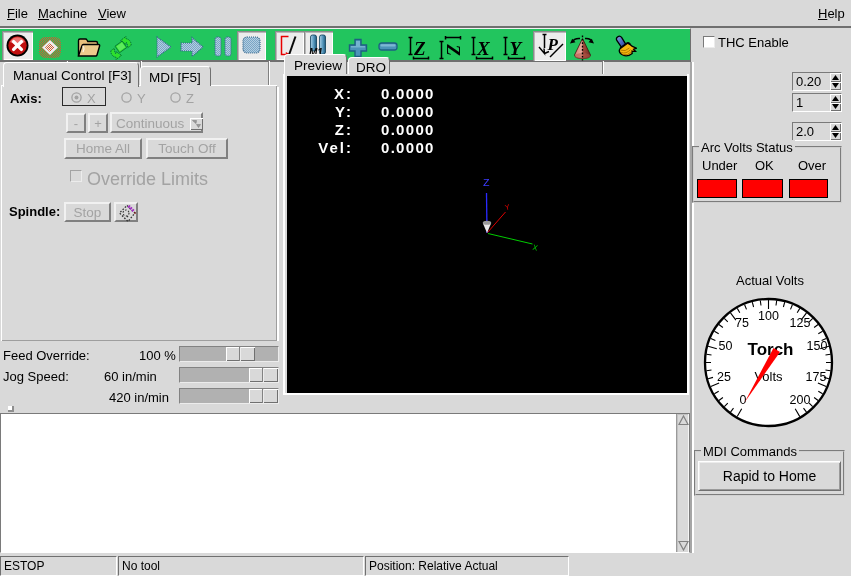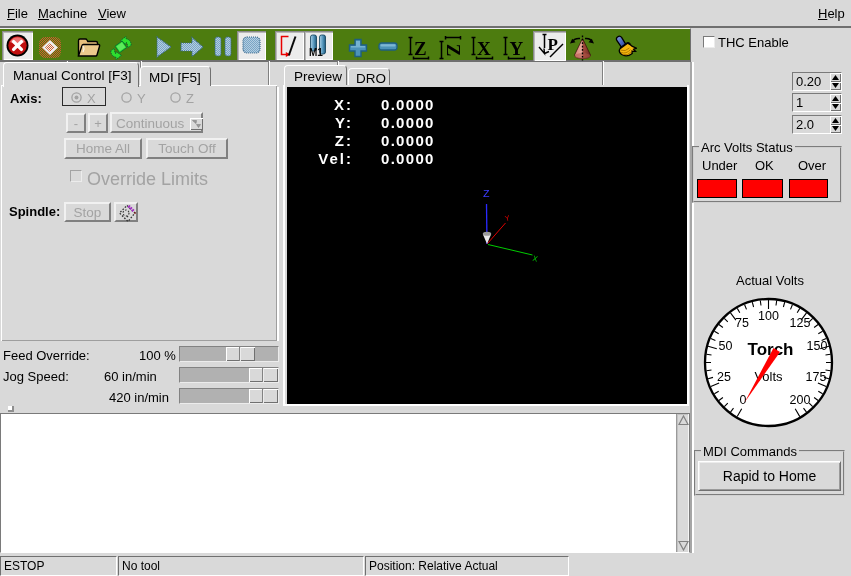--- a/index.html
+++ b/index.html
@@ -20,21 +20,21 @@
 </head>
 <body>
 
 <div class="abs" style="left:0;top:0;width:851px;height:28px;background:#d9d9d9;border-bottom:2px solid #6f6f6f;">
   <span class="abs" style="left:7px;top:6px;"><u>F</u>ile</span>
   <span class="abs" style="left:38px;top:6px;"><u>M</u>achine</span>
   <span class="abs" style="left:98px;top:6px;"><u>V</u>iew</span>
   <span class="abs" style="left:818px;top:6px;"><u>H</u>elp</span>
 </div>
 
-<div id="toolbar" class="abs" style="left:0;top:28px;width:691px;height:34px;background:#4d7c0f;border-top:1px solid #f2f2f2;border-right:1px solid #6f6f6f;border-bottom:2px solid #6f6f6f;">
+<div id="toolbar" class="abs" style="left:0;top:28px;width:691px;height:34px;background:#22c55e;border-top:1px solid #f2f2f2;border-right:1px solid #6f6f6f;border-bottom:2px solid #6f6f6f;font-style:italic;">
 
   <div class="abs pressed" style="left:2px;top:2px;width:31px;height:29px;">
     <svg class="abs" style="left:4px;top:3px;" width="23" height="23" viewBox="0 0 23 23">
       <circle cx="11.5" cy="11.5" r="11" fill="#000"></circle>
       <circle cx="11.5" cy="11.5" r="9.2" fill="#c00f0f"></circle>
       <path d="M11.5 3.2 A 8.3 8.3 0 0 1 19 8 A 10 5.5 0 0 1 4 8 A 8.3 8.3 0 0 1 11.5 3.2" fill="#ee7070"></path>
       <g stroke="#fff" stroke-width="3.4" stroke-linecap="round">
           <path d="M7.6 7.6 L15.4 15.4 M15.4 7.6 L7.6 15.4"></path>
         </g>
     </svg>
@@ -275,21 +275,21 @@
   </div>
   <span class="abs" style="left:3px;top:329px;margin-top:40px;">Max Velocity:</span>
   <span class="abs" style="left:109px;top:329px;">420 in/min</span>
   <div class="abs" style="left:179px;top:327px;width:100px;height:16px;background:#b1b1b1;border-top:1px solid #828282;border-left:1px solid #828282;border-right:1px solid #ececec;border-bottom:1px solid #ececec;">
     <div class="abs raised1" style="left:69px;top:0px;width:29px;height:14px;background:#d9d9d9;">
         <div class="abs" style="left:13px;top:0;width:2px;height:14px;border-left:1px solid #828282;border-right:1px solid #ececec;"></div>
       </div>
   </div>
 </div>
 
-<div id="preview" class="abs" style="left:283px;top:61px;width:407px;height:349px;">
+<div id="preview" class="abs" style="left:283px;top:50px;width:407px;height:349px;">
 
   <div class="abs" style="left:1px;top:4px;width:63px;height:22px;background:#d9d9d9;border-top:1px solid #fff;border-left:1px solid #fff;border-right:1px solid #707070;border-radius:4px 4px 0 0;">
     <span class="abs" style="left:9px;top:3px;font-size:13.5px;">Preview</span>
   </div>
   <div class="abs" style="left:65px;top:7px;width:42px;height:18px;background:#d9d9d9;border-top:1px solid #fff;border-left:1px solid #fff;border-right:1px solid #707070;border-radius:4px 4px 0 0;">
     <span class="abs" style="left:7px;top:2px;font-size:13.5px;">DRO</span>
   </div>
 
   <div class="abs" style="left:0px;top:24px;width:406px;height:321px;background:#d9d9d9;border-left:2px solid #fff;border-right:2px solid #fff;border-bottom:2px solid #fff;">
     <div class="abs" style="left:2px;top:2px;width:400px;height:317px;background:#000;">
@@ -345,21 +345,21 @@
         <svg class="abs" style="left:2px;top:2px" width="7" height="5">
           <path d="M3.5 0 L7 5 L0 5 Z" fill="#000"></path>
         </svg>
       </div>
     <div class="abs raised1" style="left:37px;top:8.5px;width:11px;height:8.5px;background:#d9d9d9;">
         <svg class="abs" style="left:2px;top:1px" width="7" height="5">
           <path d="M3.5 5 L7 0 L0 0 Z" fill="#000"></path>
         </svg>
       </div>
   </div>
-  <div class="spin" style="left:102px;top:89px;width:50px;height:19px;padding-left:41px;">
+  <div class="spin" style="left:102px;top:96px;width:50px;height:19px;padding-left:41px;">
       <span class="abs" style="left:3px;top:1px;">2.0</span>
     <div class="abs raised1" style="left:37px;top:0;width:11px;height:8.5px;background:#d9d9d9;">
         <svg class="abs" style="left:2px;top:2px" width="7" height="5">
           <path d="M3.5 0 L7 5 L0 5 Z" fill="#000"></path>
         </svg>
       </div>
     <div class="abs raised1" style="left:37px;top:8.5px;width:11px;height:8.5px;background:#d9d9d9;">
         <svg class="abs" style="left:2px;top:1px" width="7" height="5">
           <path d="M3.5 5 L7 0 L0 0 Z" fill="#000"></path>
         </svg>

